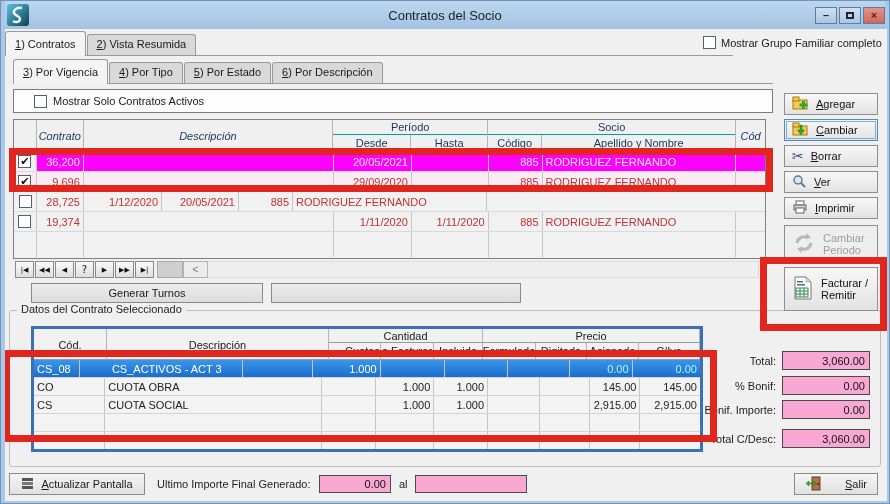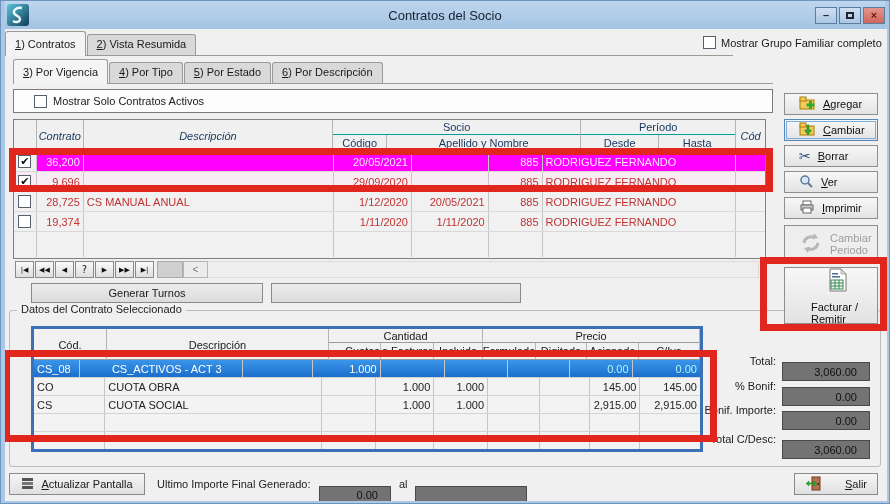--- a/index.html
+++ b/index.html
@@ -111,26 +111,26 @@
   .b-for{width:53px;}
   .b-dig{width:51px;}
   .b-asi{width:52px;}
   .b-iva{width:61px;}
   .b-cant{width:154px;}
   .b-prec{width:217px;}
   .dgh-sub .b-cuo{width:39px;}.dgh-sub .b-afa{width:60px;}.dgh-sub .b-inc{width:54px;}
   .dgh-sub .b-for{width:53px;}.dgh-sub .b-dig{width:51px;}.dgh-sub .b-asi{width:52px;}.dgh-sub .b-iva{width:60px;}
   
   .tot-label{position:absolute;width:120px;text-align:right;color:#222;}
-  .field{position:absolute;background:#737373;border:1px solid #4a4a4a;display:flex;align-items:center;
-    justify-content:flex-end;padding:0 12px;color:#111;margin-top:11px;}
+  .field{position:absolute;background:#f9a8d4;border:1px solid #4a4a4a;display:flex;align-items:center;
+    justify-content:flex-end;padding:0 4px;color:#111;}
   
   .sidebtn{position:absolute;left:779px;width:94px;border:1px solid #8e8e8e;
     background:linear-gradient(#f7f7f7,#e3e3e3);display:flex;align-items:center;
-    padding-left:14px;gap:7px;color:#111;}
+    padding-left:7px;gap:7px;color:#111;}
   .sidebtn.focused{outline:1px solid #7ab0e0;outline-offset:-3px;border-color:#5b87b5;}
   .sidebtn.disabled{color:#9d9d9d;background:#eeeeee;}
   
   .bottombar-label{position:absolute;color:#222;}
   .barbtn{position:absolute;height:22px;border:1px solid #8a8a8a;background:linear-gradient(#f5f5f5,#e0e0e0);
     display:flex;align-items:center;justify-content:center;gap:6px;}
   
   .annot{position:absolute;border:7px solid #e1261d;z-index:50;pointer-events:none;}
   u{text-decoration:underline;}
 </style>
@@ -187,32 +187,32 @@
     <div class="filterbox">
       <span class="cbx"></span>
       <span>Mostrar Solo Contratos Activos</span>
     </div>
 
     <div class="maingrid">
       <div class="mg-header">
         <div class="mgh-cell w-cb"></div>
         <div class="mgh-cell w-con">Contrato</div>
         <div class="mgh-cell w-des">Descripción</div>
+        <div class="mgh-group w-per">
+          <div class="mgh-grouplabel">Período</div>
+          <div class="mgh-sub">
+            <div class="w-dde">Desde</div>
+            <div class="w-hta">Hasta</div>
+          </div>
+        </div>
         <div class="mgh-group w-soc">
           <div class="mgh-grouplabel">Socio</div>
           <div class="mgh-sub">
             <div class="w-cdg">Código</div>
             <div class="w-nom">Apellido y Nombre</div>
-          </div>
-        </div>
-        <div class="mgh-group w-per">
-          <div class="mgh-grouplabel">Período</div>
-          <div class="mgh-sub">
-            <div class="w-dde">Desde</div>
-            <div class="w-hta">Hasta</div>
           </div>
         </div>
         <div class="mgh-cell w-cd2">Cód</div>
       </div>
 
       <div class="mg-row magenta">
         <div class="c w-cb">
             <span class="cbx checked"></span>
           </div>
         <div class="c w-con num">36,200</div>
@@ -233,21 +233,20 @@
         <div class="c w-hta num"></div>
         <div class="c w-cdg num">885</div>
         <div class="c w-nom">RODRIGUEZ FERNANDO</div>
         <div class="c w-cd2"></div>
       </div>
       <div class="mg-row">
         <div class="c w-cb">
             <span class="cbx"></span>
           </div>
         <div class="c w-con num">28,725</div>
-        <div class="c w-des">CS MANUAL ANUAL</div>
         <div class="c w-dde num">1/12/2020</div>
         <div class="c w-hta num">20/05/2021</div>
         <div class="c w-cdg num">885</div>
         <div class="c w-nom">RODRIGUEZ FERNANDO</div>
         <div class="c w-cd2"></div>
       </div>
       <div class="mg-row">
         <div class="c w-cb">
             <span class="cbx"></span>
           </div>
@@ -435,21 +434,21 @@
     </div>
     <div class="sidebtn disabled" style="top:196px;height:38px;">
       <span><svg width="24" height="24">
             <path d="M5 12a7 7 0 0 1 11-5" stroke="#b8b8b8" stroke-width="3" fill="none"></path>
             <path d="M19 12a7 7 0 0 1-11 5" stroke="#b8b8b8" stroke-width="3" fill="none"></path>
             <path d="M15 2l4 5-6 1z" fill="#b8b8b8"></path>
             <path d="M9 22l-4-5 6-1z" fill="#b8b8b8"></path>
           </svg></span>
       <span style="width:52px;">Cambiar Periodo</span>
     </div>
-    <div class="sidebtn" style="top:238px;height:57px;flex-direction:column;">
+    <div class="sidebtn" style="top:238px;height:44px;">
       <span><svg width="22" height="24">
             <path d="M3 1h11l5 5v17H3z" fill="#fff" stroke="#777"></path>
             <path d="M14 1l5 5h-5z" fill="#ddd" stroke="#777" stroke-width="0.5"></path>
             <rect x="5" y="5" width="6" height="1.5" fill="#4a6a9a"></rect>
             <rect x="5" y="8" width="8" height="1.5" fill="#4a6a9a"></rect>
             <rect x="4" y="12" width="12" height="9" fill="#eef6ee" stroke="#3a8a5a"></rect>
             <line x1="4" y1="15" x2="16" y2="15" stroke="#3a8a5a"></line>
             <line x1="4" y1="18" x2="16" y2="18" stroke="#3a8a5a"></line>
             <line x1="8" y1="12" x2="8" y2="21" stroke="#3a8a5a"></line>
             <line x1="12" y1="12" x2="12" y2="21" stroke="#3a8a5a"></line>

